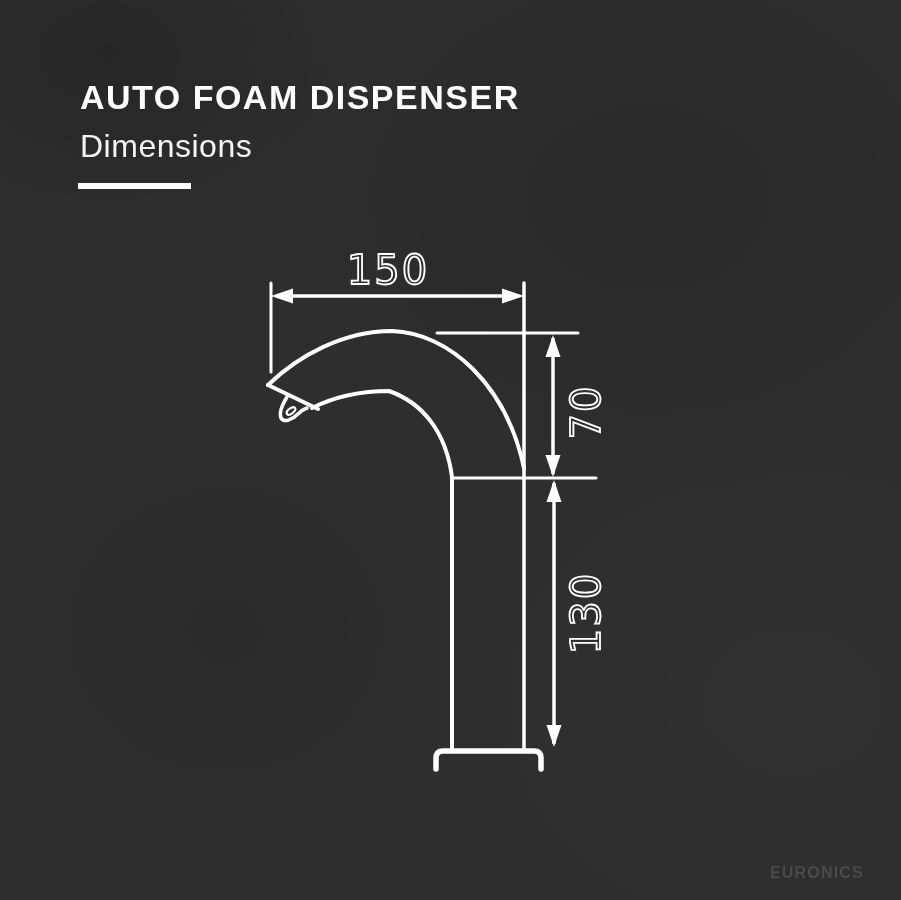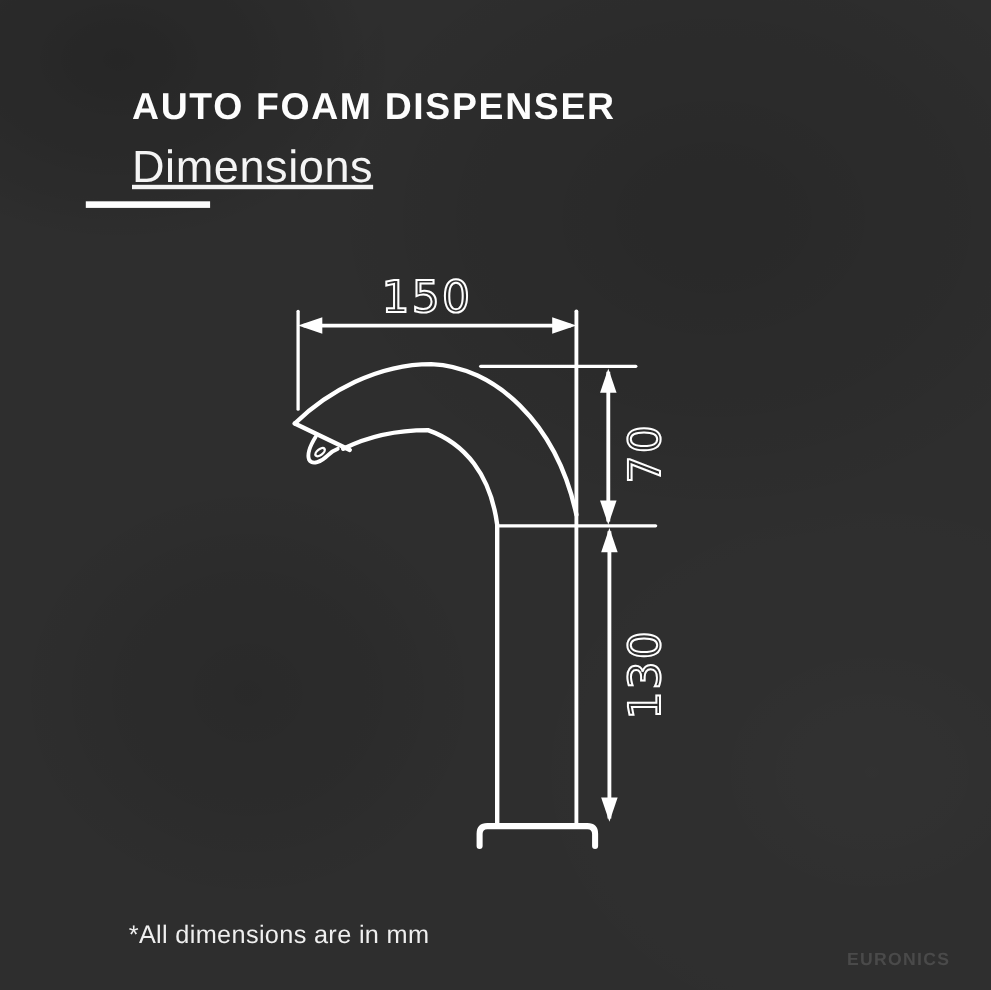--- a/index.html
+++ b/index.html
@@ -10,28 +10,28 @@
     background:
       radial-gradient(420px 300px at 12% 6%, rgba(0,0,0,.35), transparent 60%),
       radial-gradient(620px 480px at 72% 22%, rgba(0,0,0,.22), transparent 65%),
       radial-gradient(520px 420px at 88% 78%, rgba(255,255,255,.035), transparent 60%),
       radial-gradient(420px 380px at 25% 70%, rgba(0,0,0,.18), transparent 60%),
       #262626;
     font-family:"Liberation Sans", sans-serif;
   }
   .texture{position:absolute;inset:0;z-index:1;pointer-events:none;}
   .drawing{position:absolute;inset:0;z-index:2;}
-  .overlay-text{position:absolute;z-index:3;color:#fff;margin-left:40px;}
+  .overlay-text{position:absolute;z-index:3;color:#fff;}
   .title{
     left:80px;top:78px;
     font-size:34px;font-weight:700;letter-spacing:1.5px;color:#fdfdfd;
   }
   .subtitle{
     left:80px;top:128px;
-    font-size:41px;font-weight:400;letter-spacing:0.5px;color:#f4f4f4;text-decoration:underline;
+    font-size:32px;font-weight:400;letter-spacing:0.5px;color:#f4f4f4;
   }
   .rule{
     position:absolute;z-index:3;
     left:78px;top:183px;width:113px;height:6px;background:#fdfdfd;
   }
   .note{
     left:77px;top:836px;
     font-size:23px;font-weight:400;color:#efefef;letter-spacing:0.3px;
   }
   .brand{
@@ -118,16 +118,15 @@
       <text x="0" y="0" transform="translate(388,284)" text-anchor="middle">150</text>
       <text x="0" y="0" transform="translate(600,412) rotate(-90)" text-anchor="middle">70</text>
       <text x="0" y="0" transform="translate(600,613) rotate(-90)" text-anchor="middle">130</text>
     </g>
   </svg>
 
   <div class="overlay-text title">AUTO FOAM DISPENSER</div>
   <div class="overlay-text subtitle">Dimensions</div>
   <div class="rule"></div>
 
-  <div class="overlay-text note">*All dimensions are in mm</div>
   <div class="overlay-text brand">EURONICS</div>
 
 </div>
 
 </body></html>

